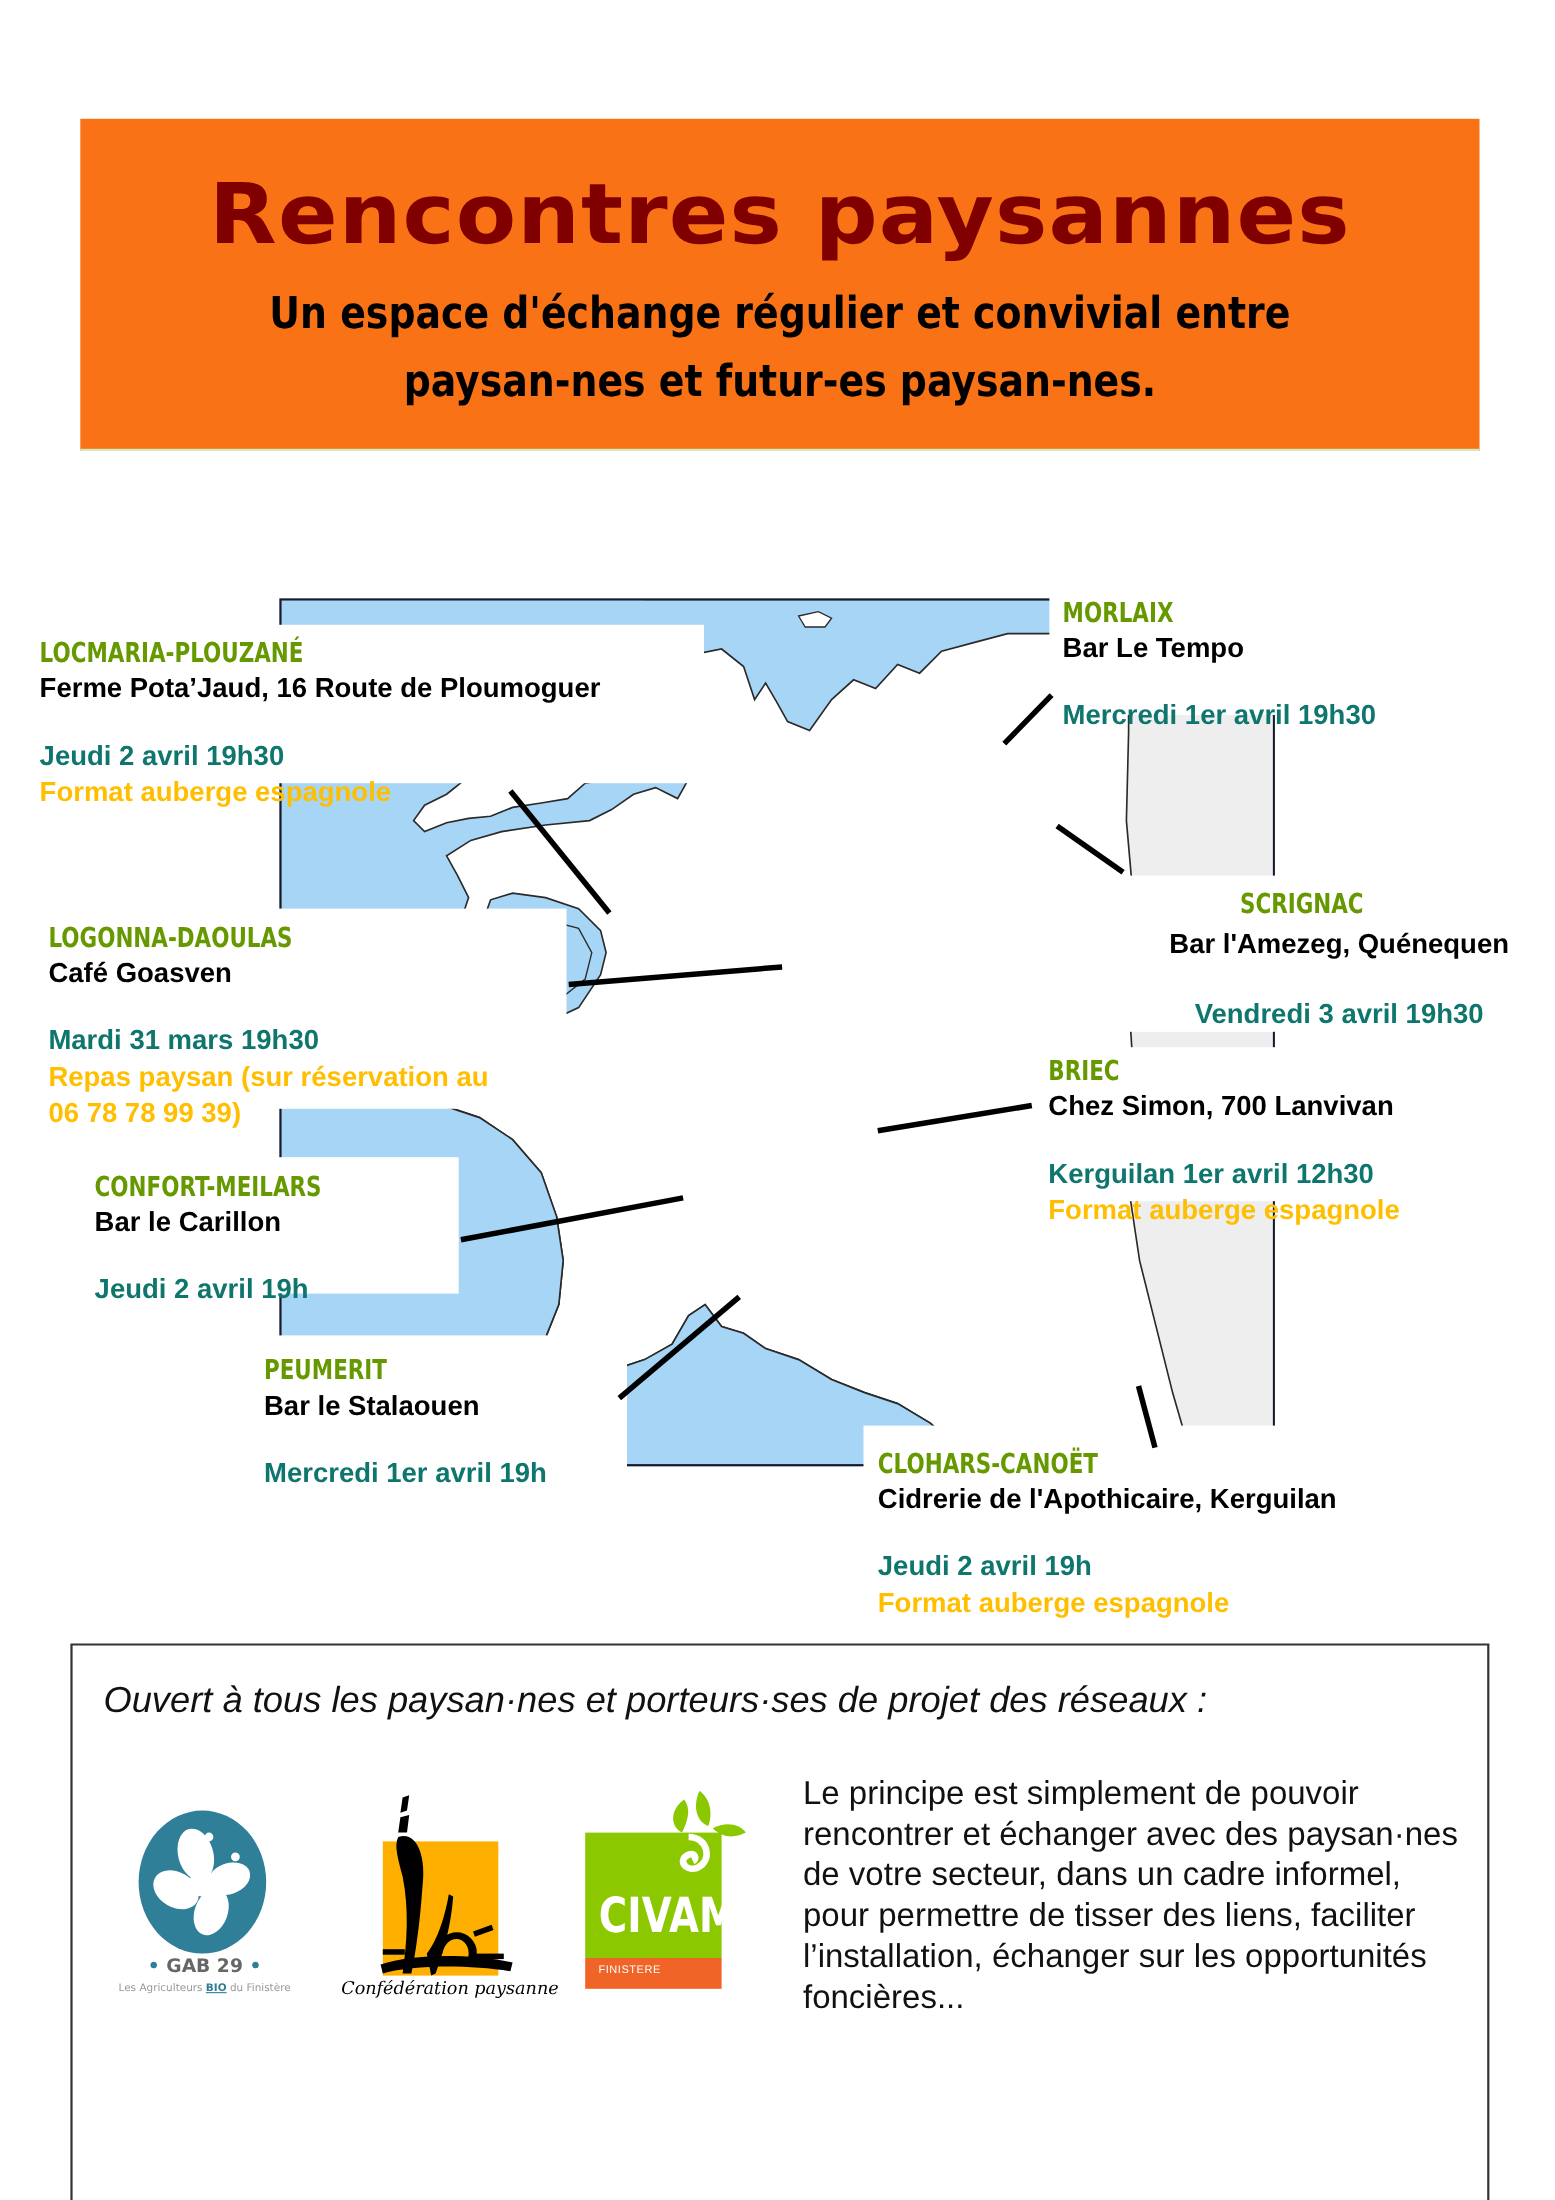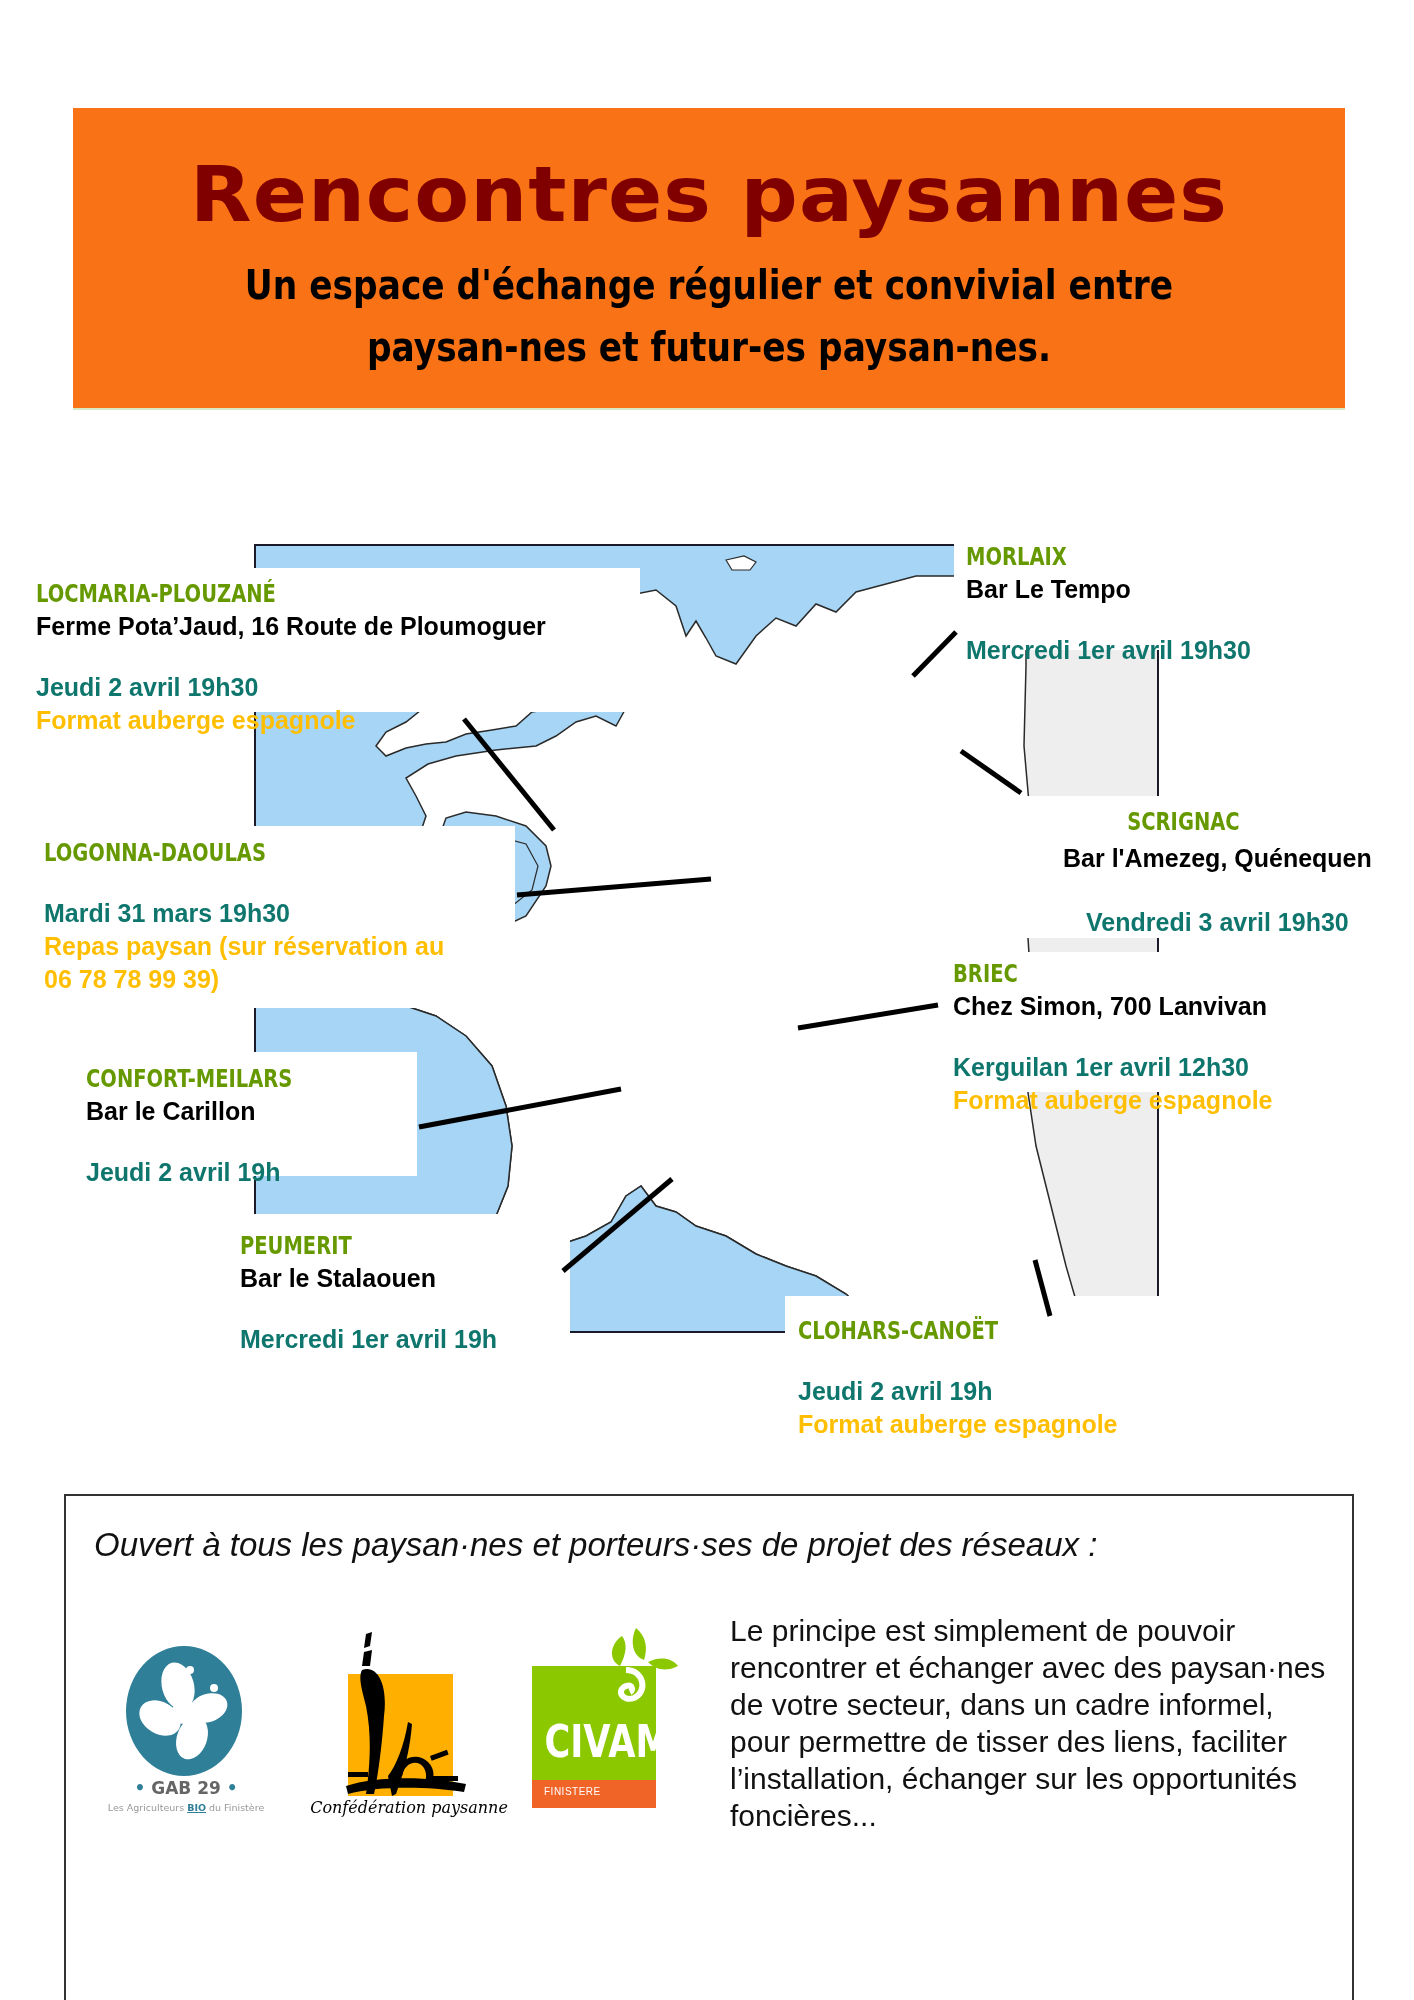--- a/index.html
+++ b/index.html
@@ -199,20 +199,21 @@
 </div>
 
 <div class="event" style="left:1063px;top:804px;line-height:36px;text-align:center;">
   <span class="ev-town">SCRIGNAC</span>
   <span class="ev-venue">Bar l'Amezeg, Quénequen</span>
   <span class="ev-date">Vendredi 3 avril 19h30</span>
 </div>
 
 <div class="event" style="left:44px;top:836px;">
   <span class="ev-town">LOGONNA-DAOULAS</span>
+  <span class="ev-venue">Café Goasven</span>
   <span class="ev-date">Mardi 31 mars 19h30</span>
   <span class="ev-note">Repas paysan (sur réservation au</span>
   <span class="ev-note">06 78 78 99 39)</span>
 </div>
 
 <div class="event" style="left:953px;top:957px;">
   <span class="ev-town">BRIEC</span>
   <span class="ev-venue">Chez Simon, 700 Lanvivan</span>
   <span class="ev-date">Kerguilan 1er avril 12h30</span>
   <span class="ev-note">Format auberge espagnole</span>
@@ -225,20 +226,21 @@
 </div>
 
 <div class="event" style="left:240px;top:1229px;">
   <span class="ev-town">PEUMERIT</span>
   <span class="ev-venue">Bar le Stalaouen</span>
   <span class="ev-date">Mercredi 1er avril 19h</span>
 </div>
 
 <div class="event" style="left:798px;top:1314px;">
   <span class="ev-town">CLOHARS-CANOËT</span>
+  <span class="ev-venue">Cidrerie de l'Apothicaire, Kerguilan</span>
   <span class="ev-date">Jeudi 2 avril 19h</span>
   <span class="ev-note">Format auberge espagnole</span>
 </div>
 
 <div class="abs bottom-box">
   <div class="open-line">Ouvert à tous les paysan·nes et porteurs·ses de projet des réseaux :</div>
 
   <div class="logos">
 
     <div class="logo gab-circle">

